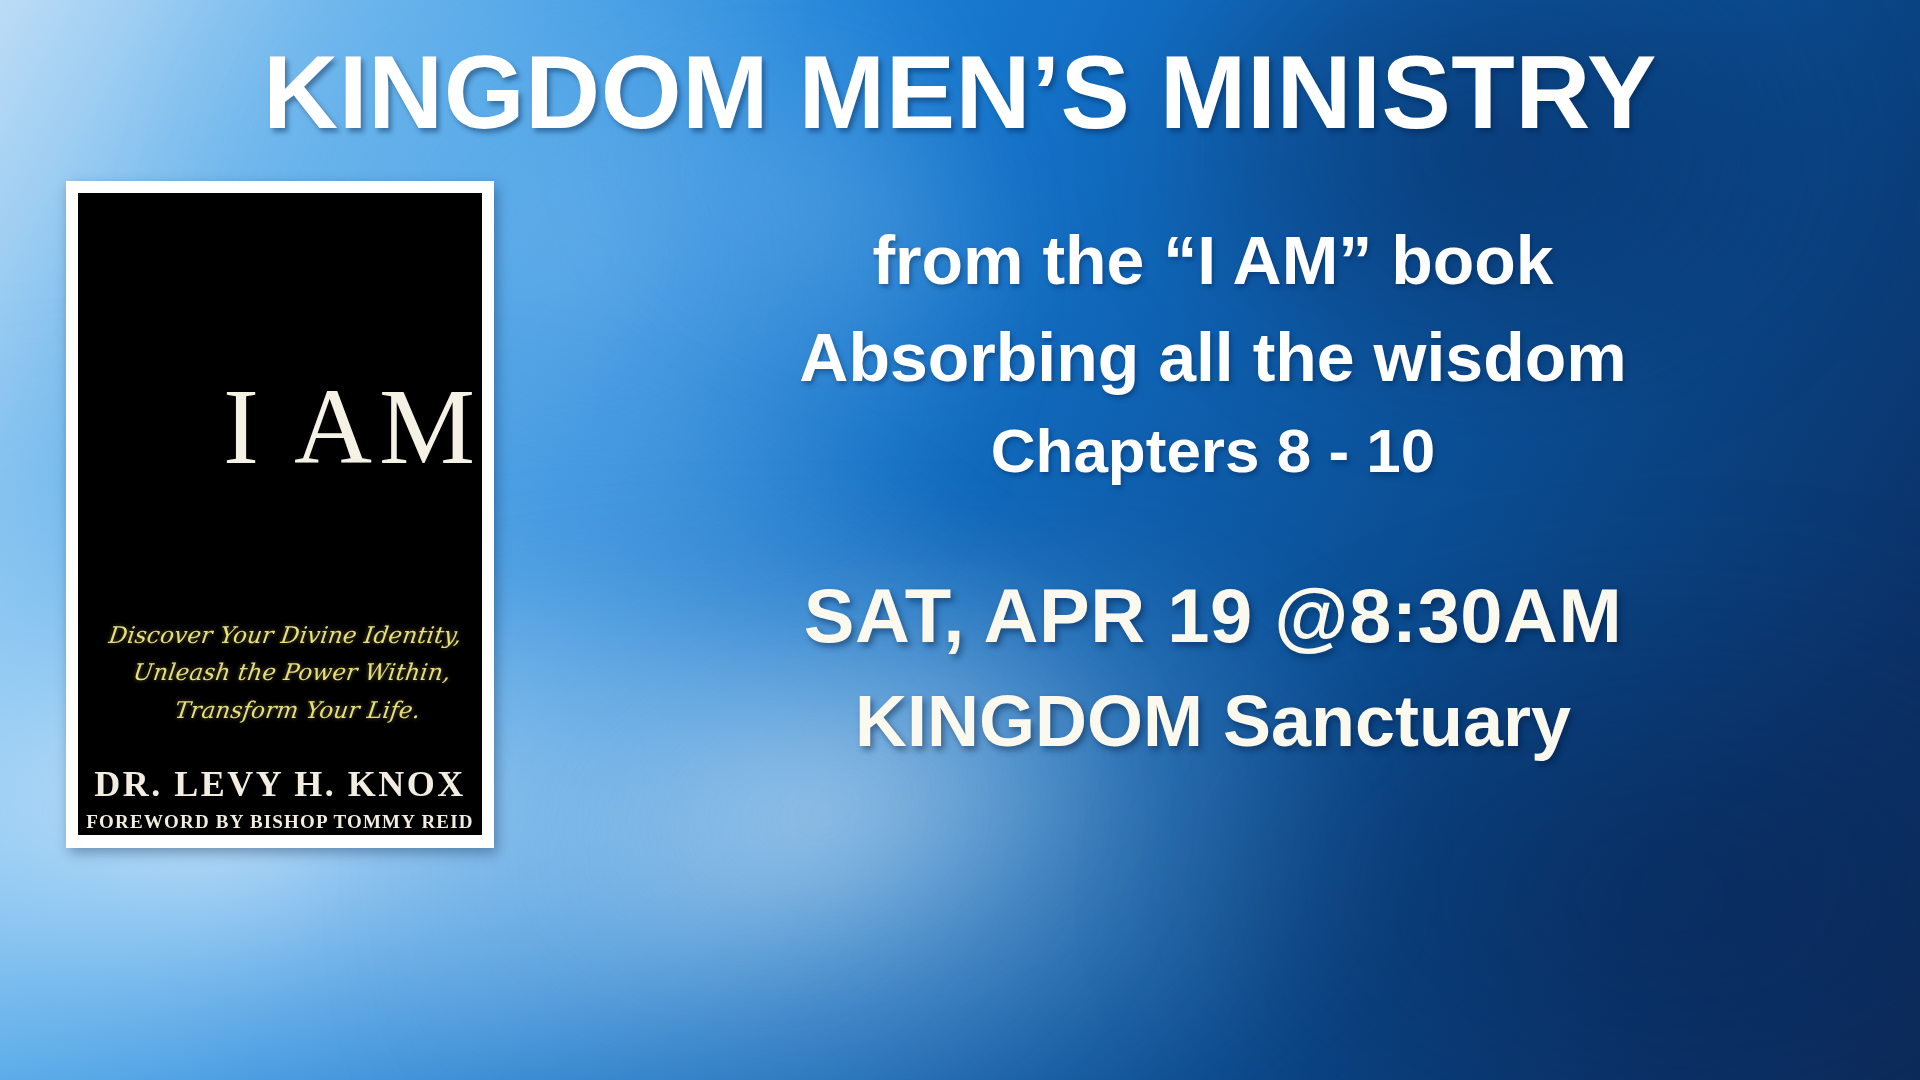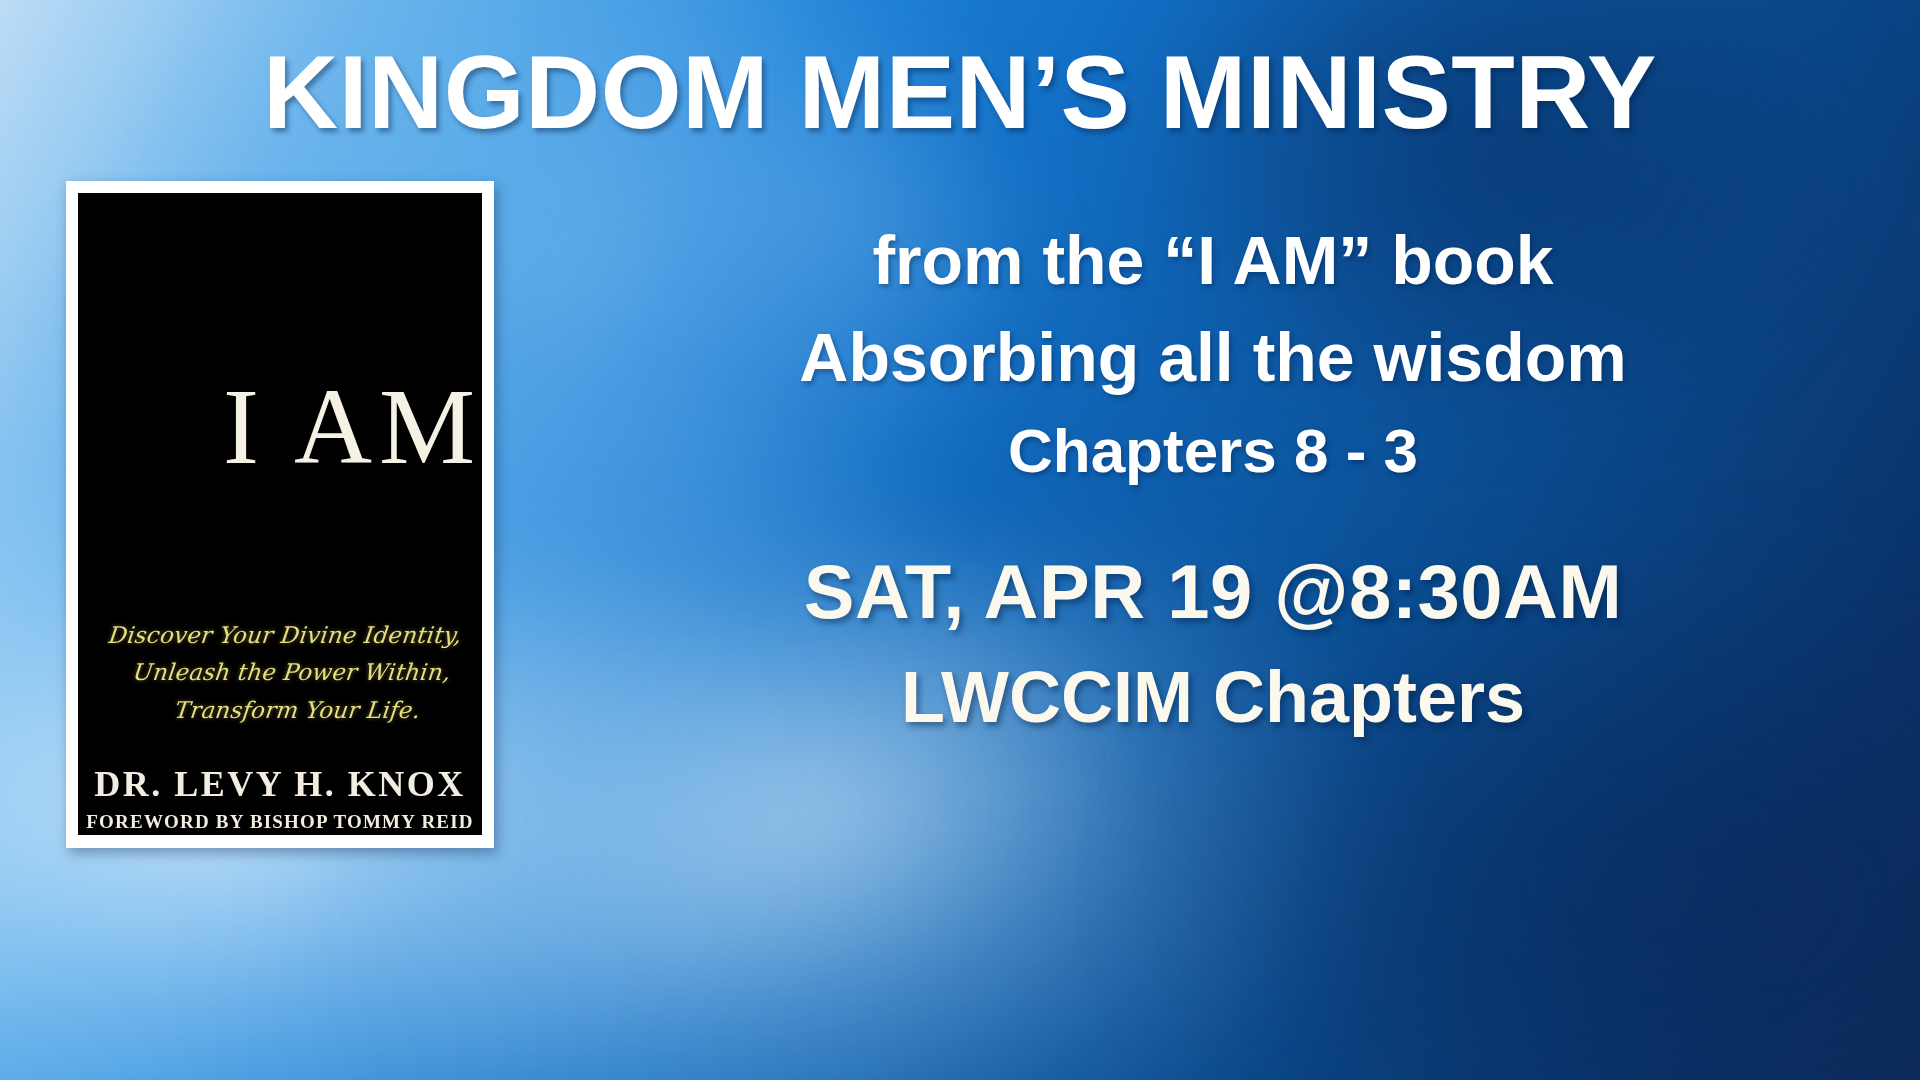--- a/index.html
+++ b/index.html
@@ -256,21 +256,21 @@
     margin-top: 10px;
     color: #ffffff;
     font-family: "Liberation Sans", sans-serif;
     font-weight: bold;
     font-size: 62px;
     line-height: 1.15;
     text-shadow: 2px 3px 5px rgba(0,30,70,0.40);
   }
 
   .event-date {
-    margin-top: 60px;
+    margin-top: 84px;
     color: #fbf8ee;
     font-family: "Liberation Sans", sans-serif;
     font-weight: bold;
     font-size: 76px;
     line-height: 1.2;
     letter-spacing: 0.5px;
     white-space: nowrap;
     text-shadow: 3px 4px 6px rgba(0,25,60,0.45);
   }
 
@@ -318,21 +318,21 @@
     </div>
   </div>
 
   <div class="right-col">
 
     <div class="desc">
       <span class="d-line">from the “I AM” book</span>
       <span class="d-line">Absorbing all the wisdom</span>
     </div>
 
-    <div class="chapters">Chapters 8 - 3</div>
+    <div class="chapters">Chapters 8 - 10</div>
 
     <div class="event-date">SAT, APR 19 @8:30AM</div>
 
-    <div class="event-venue">LWCCIM Chapters</div>
+    <div class="event-venue">KINGDOM Sanctuary</div>
 
   </div>
 
 </div>
 
 </body></html>

